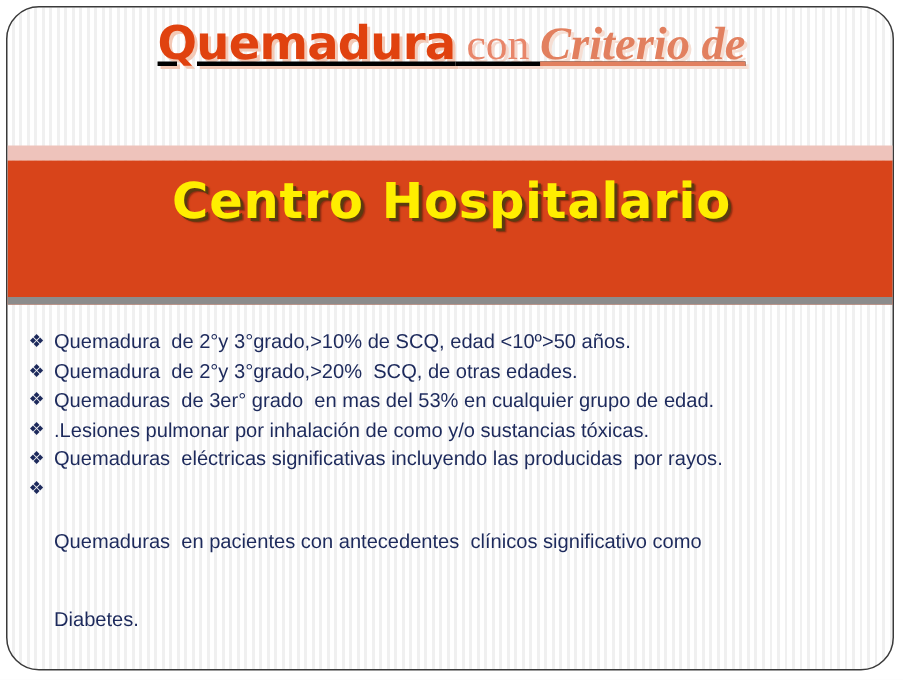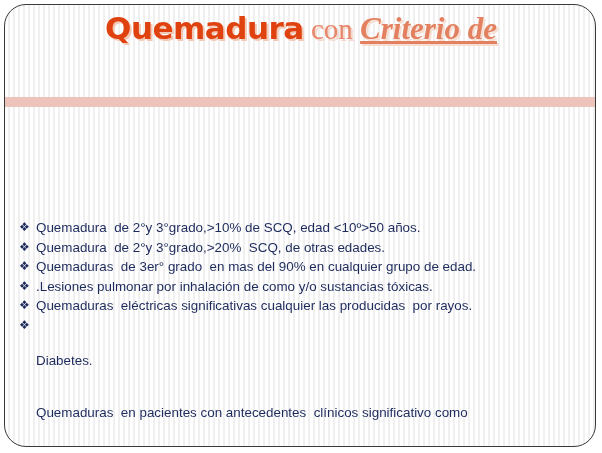--- a/index.html
+++ b/index.html
@@ -33,20 +33,21 @@
   }
 
   
   .title-block {
     position: absolute;
     left: 0;
     top: 8px;
     width: 592px;
     text-align: center;
     line-height: 1.02;
+    text-decoration: underline;
   }
   .title-line {
     display: block;
     white-space: nowrap;
   }
   .title-line-1 { font-size: 30px; }
   .title-line-2 { font-size: 30px; margin-top: 6px; }
 
   .t-quemadura {
     font-family: "DejaVu Sans", sans-serif;
@@ -154,50 +155,53 @@
 <div class="slide">
 
   <div class="title-block">
     <span class="title-line title-line-1">
       <span class="t-quemadura">Quemadura</span><span class="t-con"> con </span><span class="t-italic-underline">Criterio de</span>
     </span>
   </div>
 
   <div class="pink-rule"></div>
 
+  <div class="banner">
+    <div class="banner-title">Centro Hospitalario</div>
+  </div>
 
   <div class="bullets">
 
     <div class="bullet-row c-navy">
       <span class="bullet-mark">❖</span>
       <span class="bullet-text">Quemadura  de 2°y 3°grado,&gt;10% de SCQ, edad &lt;10º&gt;50 años.</span>
     </div>
 
     <div class="bullet-row c-navy">
       <span class="bullet-mark">❖</span>
       <span class="bullet-text">Quemadura  de 2°y 3°grado,&gt;20%  SCQ, de otras edades.</span>
     </div>
 
     <div class="bullet-row c-navy">
       <span class="bullet-mark">❖</span>
-      <span class="bullet-text">Quemaduras  de 3er° grado  en mas del 90% en cualquier grupo de edad.</span>
+      <span class="bullet-text">Quemaduras  de 3er° grado  en mas del 53% en cualquier grupo de edad.</span>
     </div>
 
     <div class="bullet-row c-navy">
       <span class="bullet-mark">❖</span>
       <span class="bullet-text">.Lesiones pulmonar por inhalación de como y/o sustancias tóxicas.</span>
     </div>
 
     <div class="bullet-row c-navy">
       <span class="bullet-mark">❖</span>
-      <span class="bullet-text">Quemaduras  eléctricas significativas cualquier las producidas  por rayos.</span>
+      <span class="bullet-text">Quemaduras  eléctricas significativas incluyendo las producidas  por rayos.</span>
     </div>
 
     <div class="bullet-row c-navy">
       <span class="bullet-mark">❖</span>
       <span class="bullet-text">
+        <span class="wrap-indent">Quemaduras  en pacientes con antecedentes  clínicos significativo como</span>
         <span class="wrap-indent">Diabetes.</span>
-        <span class="wrap-indent">Quemaduras  en pacientes con antecedentes  clínicos significativo como</span>
       </span>
     </div>
 
   </div>
 </div>
 
 </body></html>

